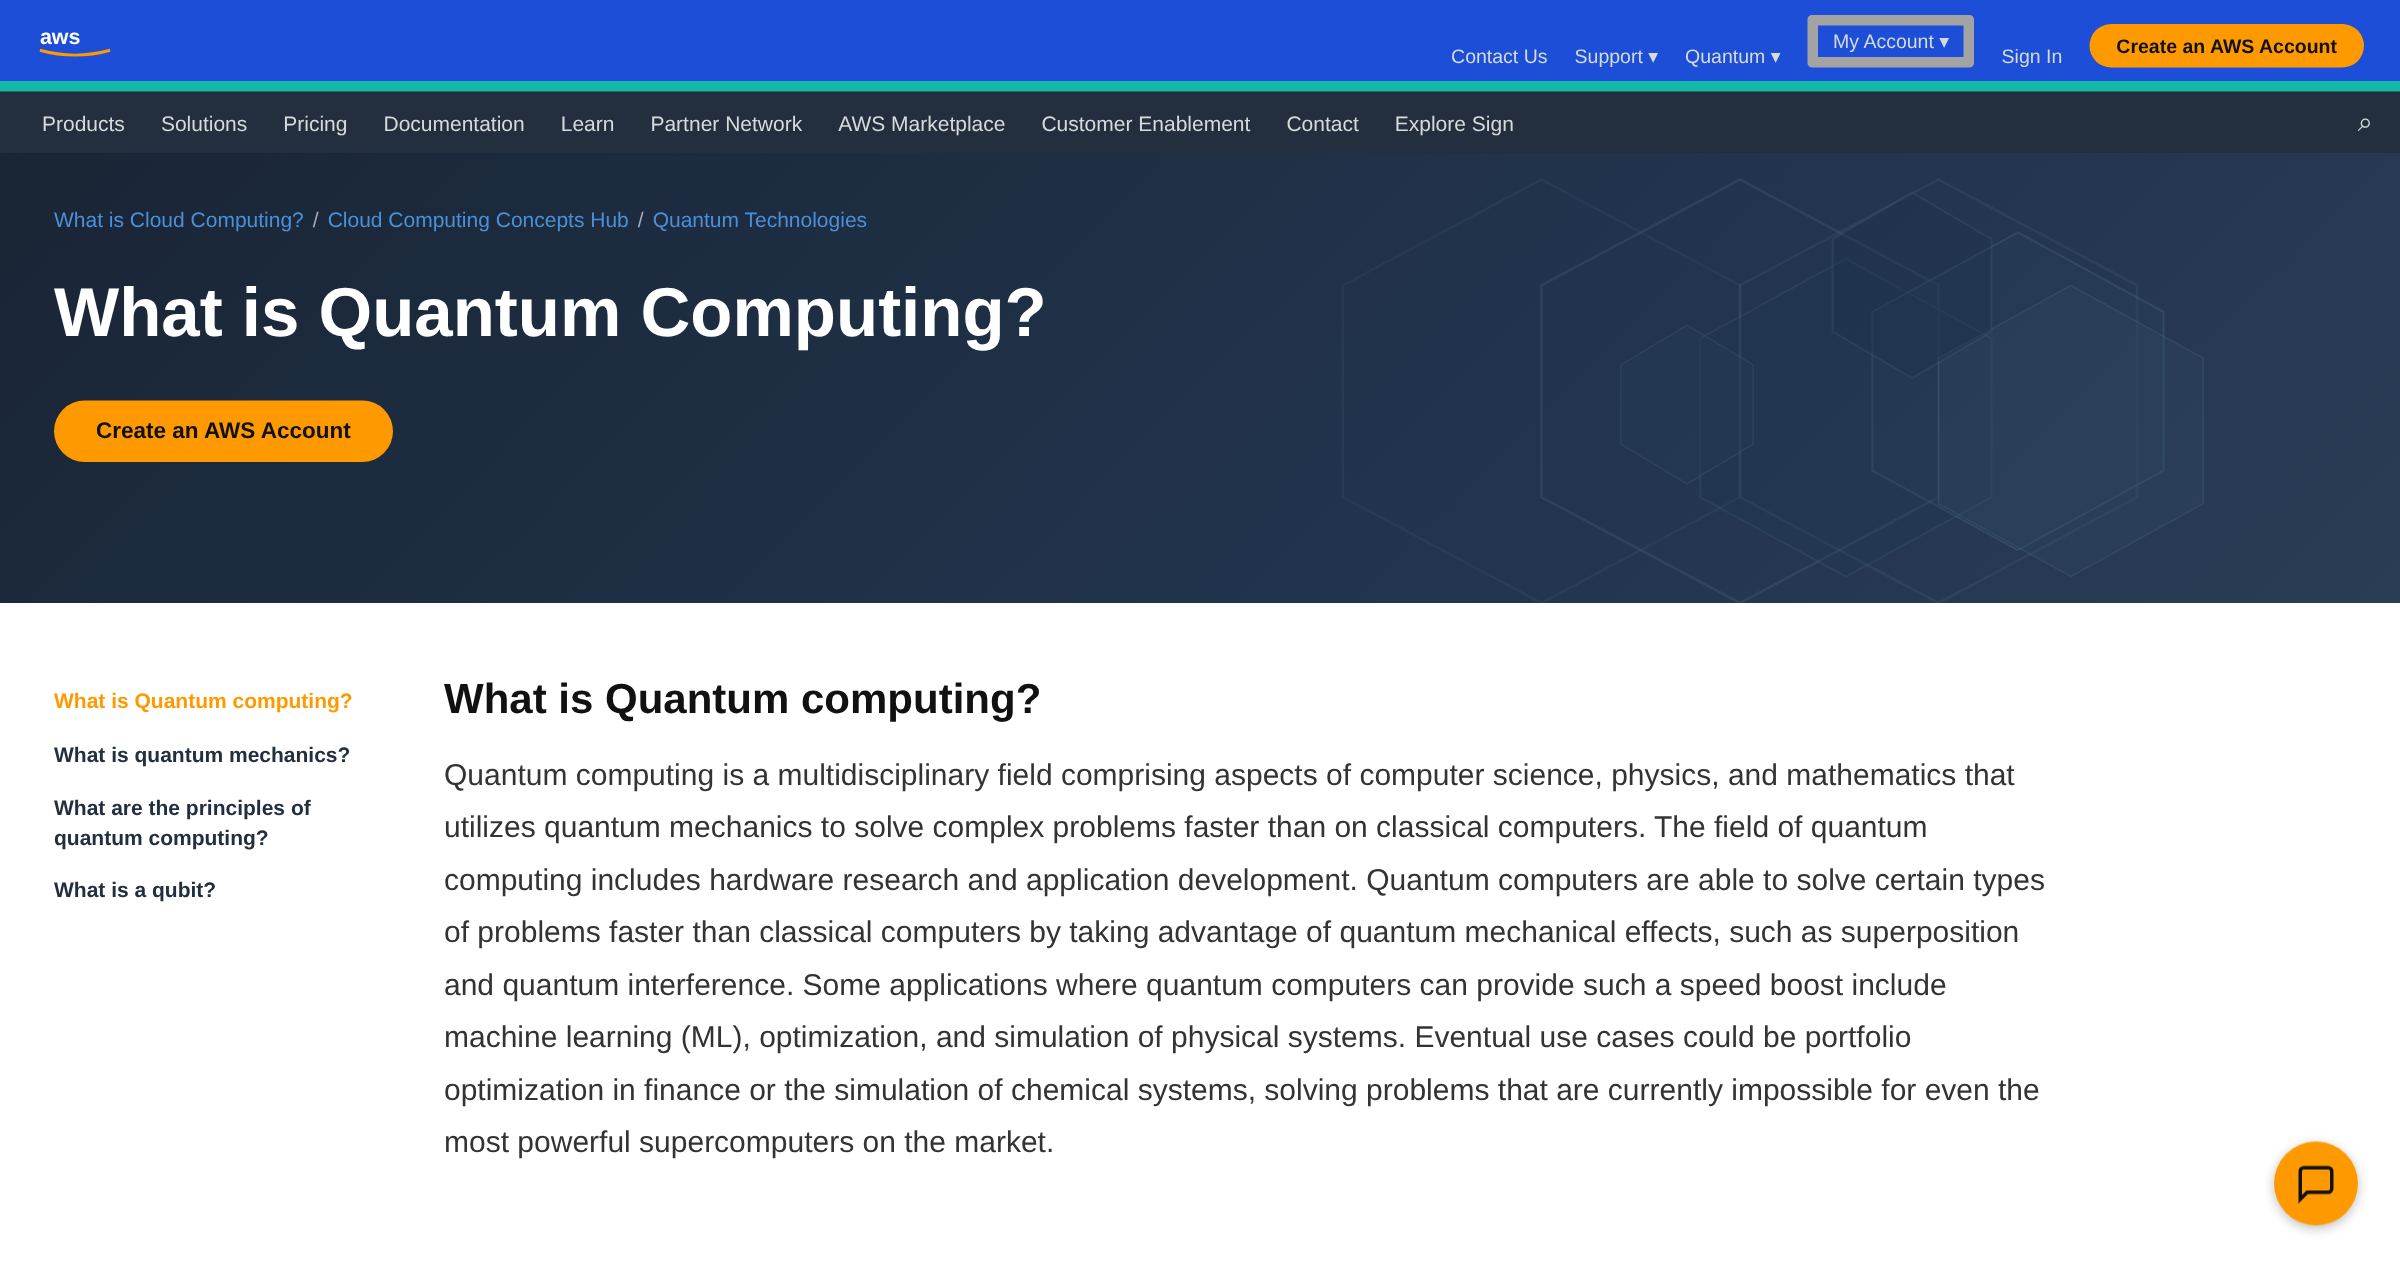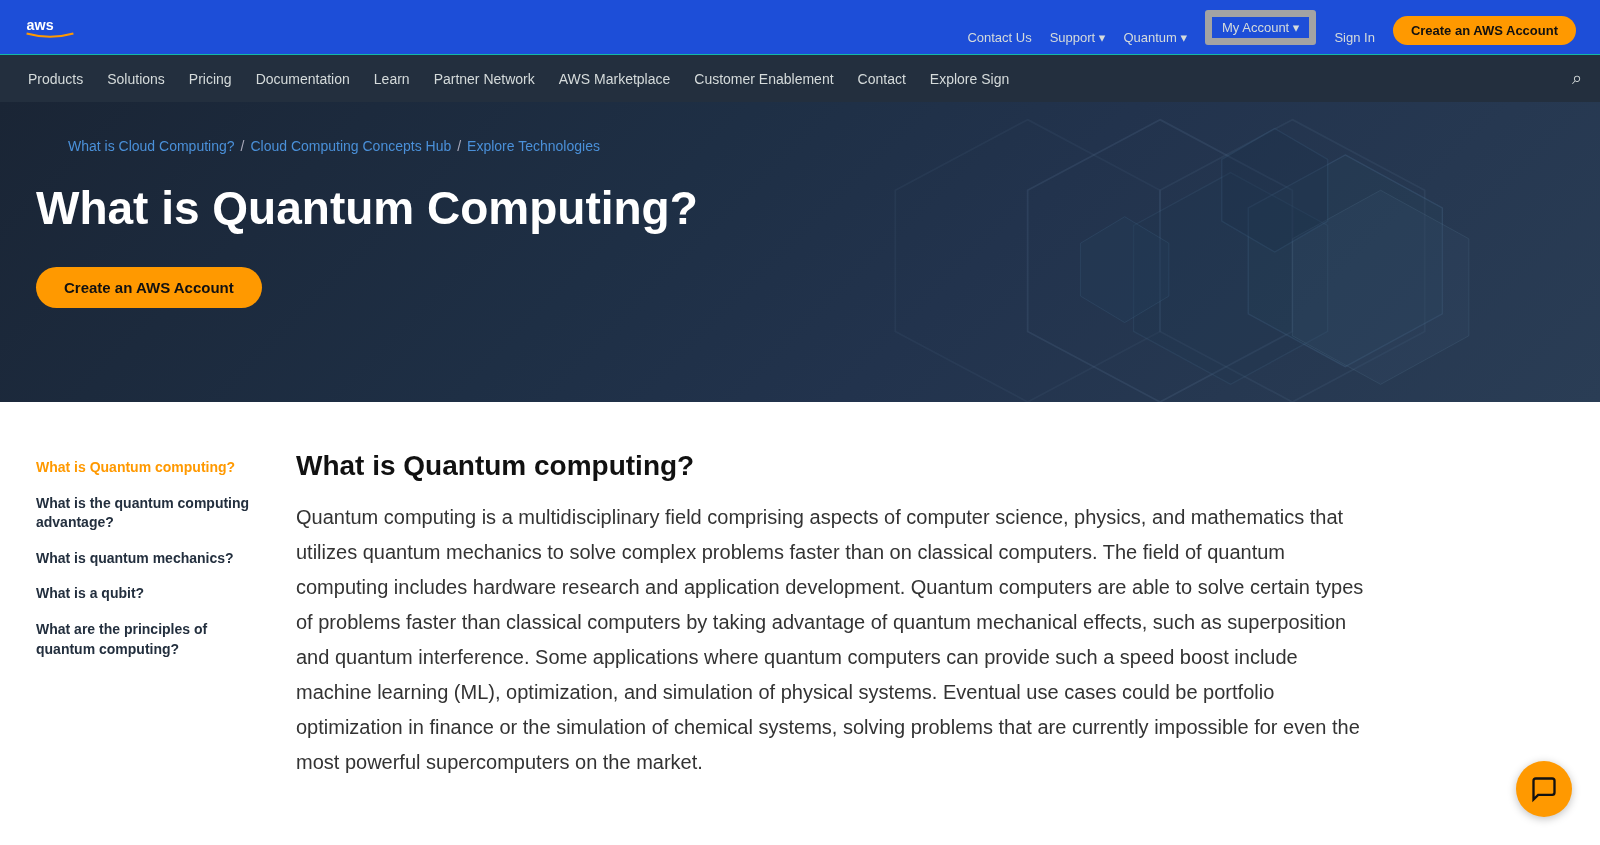--- a/index.html
+++ b/index.html
@@ -49,21 +49,21 @@
       padding: 7px 18px;
       font-size: 13px;
       font-weight: 700;
       cursor: pointer;
       text-decoration: none;
     }
 
     
     .main-nav {
       background: #232f3e;
-      border-top: 1px solid #14b8a6;
+      border-top: 7px solid #14b8a6;
       display: flex;
       align-items: center;
       padding: 0 18px;
       height: 48px;
       gap: 4px;
     }
     .main-nav a {
       color: #d5dbdb;
       font-size: 14px;
       text-decoration: none;
@@ -92,21 +92,20 @@
       width: 55%;
       pointer-events: none;
     }
     .breadcrumb {
       display: flex;
       align-items: center;
       gap: 6px;
       margin-bottom: 28px;
       position: relative;
       z-index: 2;
-      margin-left: 32px;
     }
     .breadcrumb a {
       color: #4a90d9;
       font-size: 14px;
       text-decoration: none;
       cursor: pointer;
     }
     .breadcrumb span {
       color: #aab;
       font-size: 14px;
@@ -266,43 +265,40 @@
 
       <polygon points="310,130 360,160 360,220 310,250 260,220 260,160" fill="rgba(35,60,88,0.4)" stroke="rgba(80,120,155,0.22)" stroke-width="1"></polygon>
       <polygon points="480,30 540,65 540,135 480,170 420,135 420,65" fill="rgba(28,50,75,0.35)" stroke="rgba(75,115,150,0.2)" stroke-width="1.5"></polygon>
     </svg>
   </div>
   <div class="breadcrumb">
     <a>What is Cloud Computing?</a>
     <span>/</span>
     <a>Cloud Computing Concepts Hub</a>
     <span>/</span>
-    <a>Explore Technologies</a>
+    <a>Quantum Technologies</a>
   </div>
   <h1 class="hero-title">What is Quantum Computing?</h1>
   <button class="hero-cta">Create an AWS Account</button>
 </section>
 
 <div class="content-area">
 
   <aside class="sidebar">
     <div class="sidebar-item active">
       <span>What is Quantum computing?</span>
     </div>
     <div class="sidebar-item">
-      <span>What is the quantum computing advantage?</span>
-    </div>
-    <div class="sidebar-item">
       <span>What is quantum mechanics?</span>
     </div>
     <div class="sidebar-item">
-      <span>What is a qubit?</span>
+      <span>What are the principles of quantum computing?</span>
     </div>
     <div class="sidebar-item">
-      <span>What are the principles of quantum computing?</span>
+      <span>What is a qubit?</span>
     </div>
   </aside>
 
   <main class="main-content">
     <h2>What is Quantum computing?</h2>
     <p>Quantum computing is a multidisciplinary field comprising aspects of computer science, physics, and mathematics that utilizes quantum mechanics to solve complex problems faster than on classical computers. The field of quantum computing includes hardware research and application development. Quantum computers are able to solve certain types of problems faster than classical computers by taking advantage of quantum mechanical effects, such as superposition and quantum interference. Some applications where quantum computers can provide such a speed boost include machine learning (ML), optimization, and simulation of physical systems. Eventual use cases could be portfolio optimization in finance or the simulation of chemical systems, solving problems that are currently impossible for even the most powerful supercomputers on the market.</p>
   </main>
 </div>
 
 <div class="chat-bubble">

